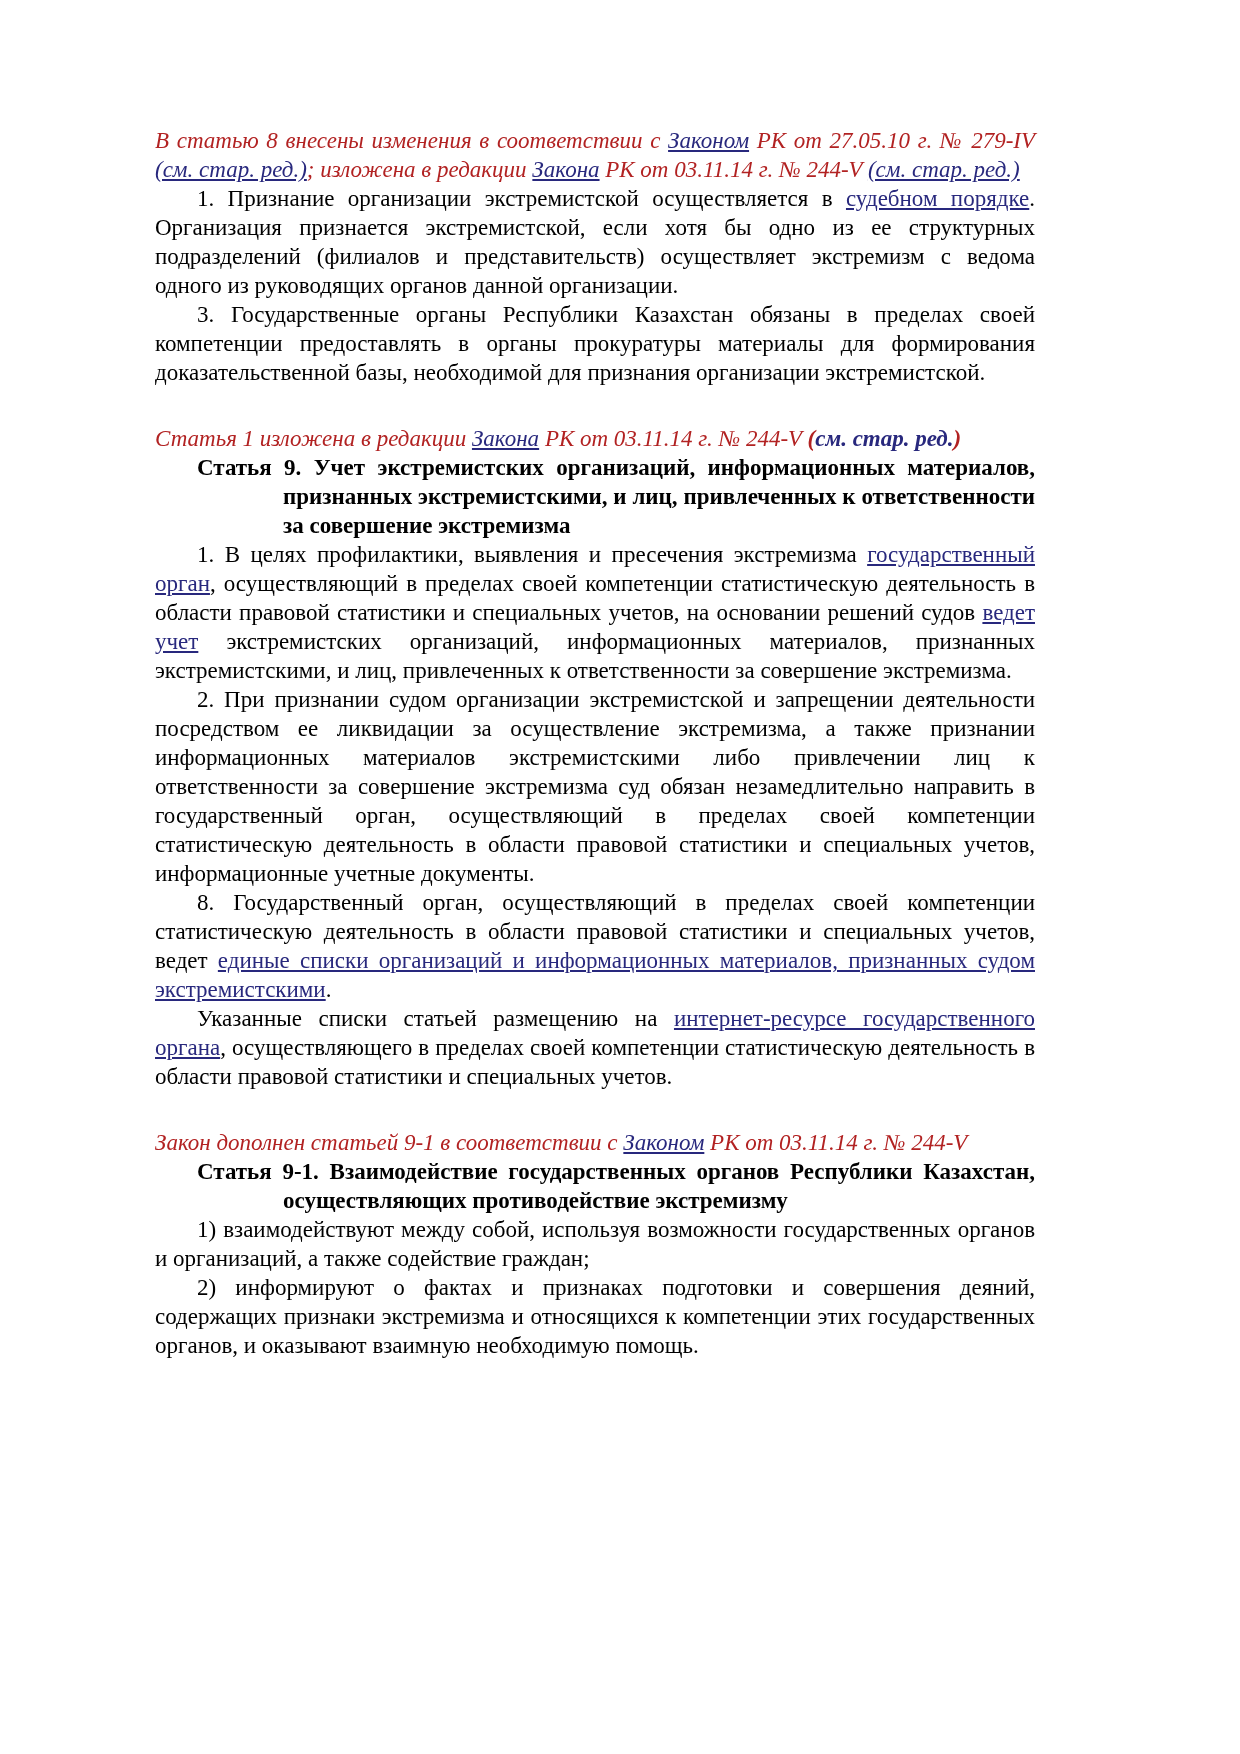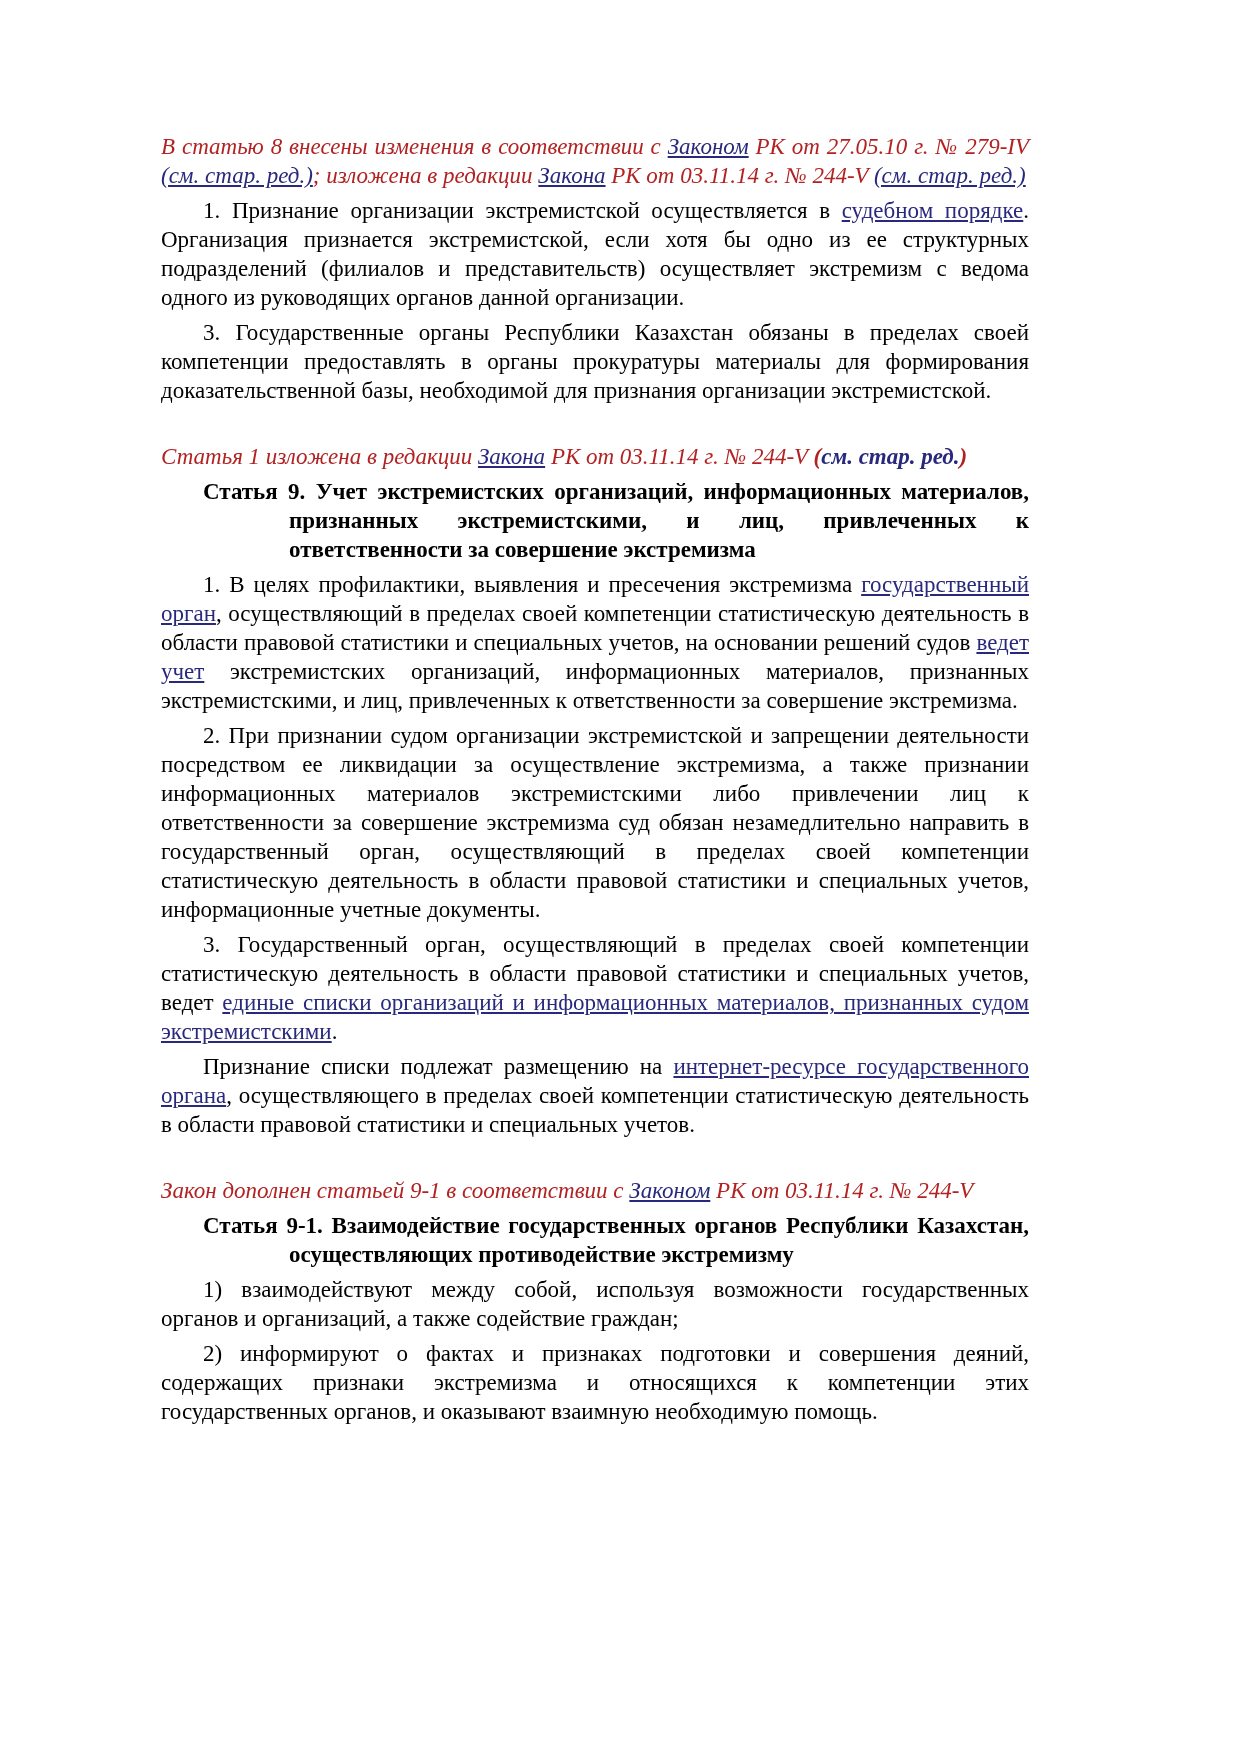--- a/index.html
+++ b/index.html
@@ -16,21 +16,21 @@
     line-height: 29px;
     color: var(--body-color, #000000);
   }
   .page {
     box-sizing: border-box;
     width: 880px;
     margin-left: 155px;
     padding-top: 126px;
   }
   .block {
-    margin: 6px;
+    margin: 0;
     text-align: justify;
   }
   .block.gap-before {
     margin-top: 37px;
   }
   .annotation {
     color: var(--red, #b22222);
     font-style: italic;
   }
   .paragraph {
@@ -63,20 +63,20 @@
 
 <div class="page">
   <div id="doc-body">
       <div class="block annotation"><span>В статью 8 внесены изменения в соответствии с </span><span class="seg-link">Законом</span><span> РК от 27.05.10 г. № 279-IV </span><span class="seg-link">(см. стар. ред.)</span><span>; изложена в редакции </span><span class="seg-link">Закона</span><span> РК от 03.11.14 г. № 244-V </span><span class="seg-link">(см. стар. ред.)</span></div>
       <div class="block paragraph"><span>1. Признание организации экстремистской осуществляется в </span><span class="seg-link">судебном порядке</span><span>. Организация признается экстремистской, если хотя бы одно из ее структурных подразделений (филиалов и представительств) осуществляет экстремизм с ведома одного из руководящих органов данной организации.</span></div>
       <div class="block paragraph"><span>3. Государственные органы Республики Казахстан обязаны в пределах своей компетенции предоставлять в органы прокуратуры материалы для формирования доказательственной базы, необходимой для признания организации экстремистской.</span></div>
       <div class="block annotation gap-before"><span>Статья 1 изложена в редакции </span><span class="seg-link">Закона</span><span> РК от 03.11.14 г. № 244-V </span><span class="seg-red-bold">(</span><span class="seg-link-bold">см. стар. ред.</span><span class="seg-red-bold">)</span></div>
       <div class="block heading hanging"><span>Статья 9. Учет экстремистских организаций, информационных материалов, признанных экстремистскими, и лиц, привлеченных к ответственности за совершение экстремизма</span></div>
       <div class="block paragraph"><span>1. В целях профилактики, выявления и пресечения экстремизма </span><span class="seg-link">государственный орган</span><span>, осуществляющий в пределах своей компетенции статистическую деятельность в области правовой статистики и специальных учетов, на основании решений судов </span><span class="seg-link">ведет учет</span><span> экстремистских организаций, информационных материалов, признанных экстремистскими, и лиц, привлеченных к ответственности за совершение экстремизма.</span></div>
       <div class="block paragraph"><span>2. При признании судом организации экстремистской и запрещении деятельности посредством ее ликвидации за осуществление экстремизма, а также признании информационных материалов экстремистскими либо привлечении лиц к ответственности за совершение экстремизма суд обязан незамедлительно направить в государственный орган, осуществляющий в пределах своей компетенции статистическую деятельность в области правовой статистики и специальных учетов, информационные учетные документы.</span></div>
-      <div class="block paragraph"><span>3. Государственный орган, осуществляющий в пределах своей компетенции статистическую деятельность в области правовой статистики и специальных учетов, ведет </span><span class="seg-link">единые списки организаций и информационных материалов, признанных судом экстремистскими</span><span>.</span></div>
-      <div class="block paragraph"><span>Признание списки подлежат размещению на </span><span class="seg-link">интернет-ресурсе государственного органа</span><span>, осуществляющего в пределах своей компетенции статистическую деятельность в области правовой статистики и специальных учетов.</span></div>
+      <div class="block paragraph"><span>8. Государственный орган, осуществляющий в пределах своей компетенции статистическую деятельность в области правовой статистики и специальных учетов, ведет </span><span class="seg-link">единые списки организаций и информационных материалов, признанных судом экстремистскими</span><span>.</span></div>
+      <div class="block paragraph"><span>Указанные списки статьей размещению на </span><span class="seg-link">интернет-ресурсе государственного органа</span><span>, осуществляющего в пределах своей компетенции статистическую деятельность в области правовой статистики и специальных учетов.</span></div>
       <div class="block annotation gap-before"><span>Закон дополнен статьей 9-1 в соответствии с </span><span class="seg-link">Законом</span><span> РК от 03.11.14 г. № 244-V</span></div>
       <div class="block heading hanging"><span>Статья 9-1. Взаимодействие государственных органов Республики Казахстан, осуществляющих противодействие экстремизму</span></div>
       <div class="block paragraph"><span>1) взаимодействуют между собой, используя возможности государственных органов и организаций, а также содействие граждан;</span></div>
       <div class="block paragraph"><span>2) информируют о фактах и признаках подготовки и совершения деяний, содержащих признаки экстремизма и относящихся к компетенции этих государственных органов, и оказывают взаимную необходимую помощь.</span></div>
     </div>
 </div>
 
 </body></html>

